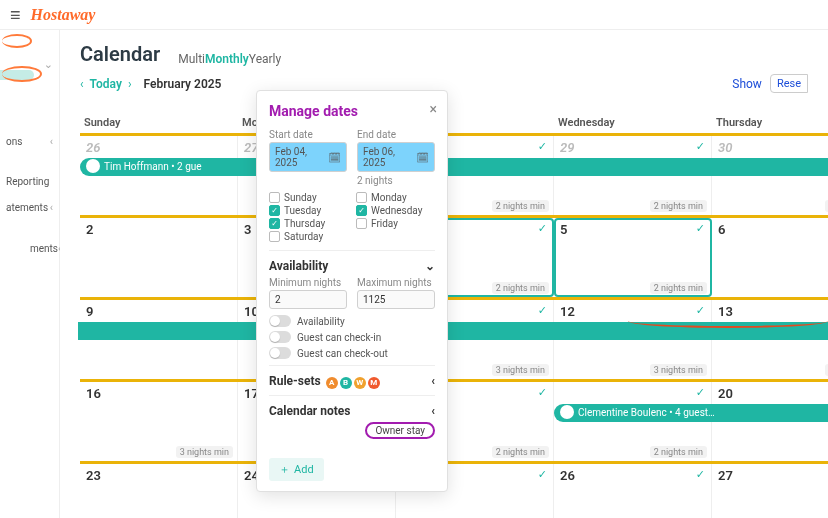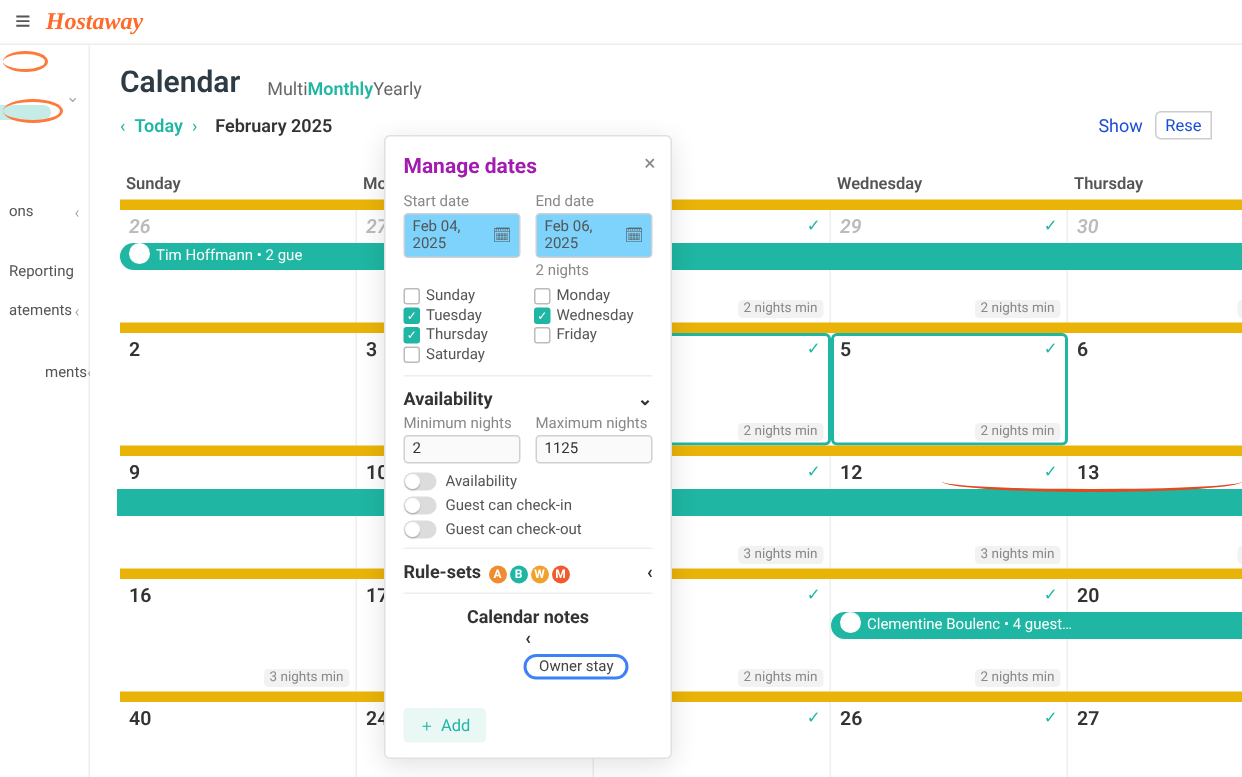--- a/index.html
+++ b/index.html
@@ -20,21 +20,21 @@
   .view-tabs span.active { color:#1fb6a3; font-weight:600; }
   .sub-bar { display:flex; align-items:center; justify-content:space-between; padding: 4px 20px 8px 20px; font-size:12px; color:#333; }
   .sub-left { display:flex; align-items:center; gap:6px; }
   .today-link { color:#1fb6a3; font-weight:600; cursor:pointer; }
   .month-label { font-weight:600; margin-left:6px; }
   .sub-right { display:flex; align-items:center; gap:8px; color:#1d4ed8; }
   .sub-right .rese { border:1px solid #ccc; border-radius:4px 0 0 4px; padding:2px 6px; font-size:11px; }
   .grid { position:absolute; left:20px; right:0; top:86px; bottom:0; }
   .day-headers { display:grid; grid-template-columns: repeat(5, 158px); font-size:11px; color:#555; font-weight:600; padding-bottom:4px; }
   .day-headers > div { padding-left:4px; }
-  .week { display:grid; grid-template-columns: repeat(5, 158px); height:82px; border-top:7px solid #eab308; position:relative; }
+  .week { display:grid; grid-template-columns: repeat(5, 158px); height:82px; border-top:3px solid #eab308; position:relative; }
   .cell { border-right:1px solid #eee; position:relative; padding:4px 6px; }
   .cell .num { font-size:13px; color:#333; font-weight:600; }
   .cell .num.fade { color:#bbb; font-style:italic; }
   .cell .check { position:absolute; top:4px; right:6px; color:#1fb6a3; font-size:11px; }
   .cell .badge { position:absolute; bottom:3px; right:4px; font-size:9px; color:#888; background:#f2f2f2; border-radius:3px; padding:1px 4px; }
   .booking { position:absolute; left:0; right:-2px; top:22px; height:18px; background:#1fb6a3; color:#fff; font-size:10px; line-height:18px; padding-left:6px; border-radius:9px 0 0 9px; white-space:nowrap; overflow:hidden; z-index:1; }
   .booking.cont { border-radius:0; left:-2px; }
   .booking .avatar { width:14px; height:14px; background:#fff; border-radius:50%; display:inline-block; vertical-align:middle; margin-right:4px; position:relative; top:-1px; }
   .sel-cell { outline:2px solid #1fb6a3; outline-offset:-2px; border-radius:4px; }
   .panel { position:absolute; left:196px; top:60px; width:192px; background:#fff; border:1px solid #e0e0e0; box-shadow:0 4px 18px rgba(0,0,0,.12); border-radius:4px; z-index:10; font-size:11px; color:#333; padding:12px 12px 10px 12px; }
@@ -48,21 +48,21 @@
   .panel .checks { display:grid; grid-template-columns:1fr 1fr; gap:2px 8px; font-size:10px; margin-bottom:8px; }
   .panel .chk { display:flex; align-items:center; gap:4px; color:#555; }
   .panel .chk .box { width:11px; height:11px; border:1px solid #bbb; border-radius:2px; display:flex; align-items:center; justify-content:center; font-size:8px; color:#fff; }
   .panel .chk .box.on { background:#1fb6a3; border-color:#1fb6a3; }
   .panel .sect-head { font-weight:700; font-size:12px; margin:6px 0 4px 0; display:flex; justify-content:space-between; align-items:center; border-top:1px solid #eee; padding-top:8px; }
   .panel .num-in { border:1px solid #d0d0d0; border-radius:3px; padding:3px 5px; font-size:10px; background:#fafafa; }
   .panel .toggle-row { display:flex; align-items:center; gap:6px; font-size:10px; color:#555; margin:4px 0; }
   .panel .toggle { width:22px; height:12px; background:#dcdcdc; border-radius:6px; position:relative; }
   .panel .toggle::after { content:""; position:absolute; width:10px; height:10px; background:#fff; border-radius:50%; top:1px; left:1px; box-shadow:0 1px 1px rgba(0,0,0,.2); }
   .panel .chip { display:inline-flex; width:12px; height:12px; border-radius:50%; color:#fff; align-items:center; justify-content:center; font-size:8px; font-weight:bold; margin-left:2px; }
-  .panel .note-tag { font-size:10px; color:#444; border:2px solid #3b82f6; border-radius:12px; padding:1px 8px; position:absolute; right:16px; }
+  .panel .note-tag { font-size:10px; color:#444; border:2px solid #a21caf; border-radius:12px; padding:1px 8px; position:absolute; right:0; }
   .panel .add-btn { margin-top:18px; background:#e9f7f5; color:#1fb6a3; border:none; border-radius:3px; padding:4px 10px; font-size:11px; display:inline-flex; align-items:center; gap:4px; }
   .scribble { position:absolute; height:14px; border-bottom:2px solid #e24a20; border-radius:0 0 50% 50%; pointer-events:none; z-index:5; right:0; }
 </style>
 </head>
 <body>
 
 <div class="top-bar">
   <span class="hamburger">≡</span>
   <span class="brand">Hostaway</span>
 </div>
@@ -207,21 +207,21 @@
           <div class="check">✓</div>
           <div class="badge">2 nights min</div>
           <div class="booking" style="right: -160px;"><span class="avatar"></span>Clementine Boulenc • 4 guest…</div>
         </div>
         <div class="cell">
           <div class="num">20</div>
         </div>
       </div>
       <div class="week">
         <div class="cell">
-          <div class="num">40</div>
+          <div class="num">23</div>
         </div>
         <div class="cell">
           <div class="num">24</div>
           <div class="check">✓</div>
         </div>
         <div class="cell">
           <div class="num">25</div>
           <div class="check">✓</div>
         </div>
         <div class="cell">
@@ -309,21 +309,21 @@
         </div>
         <div class="toggle-row">
           <span class="toggle"></span>
           <span>Guest can check-out</span>
         </div>
       </div>
     <div class="sect-head">
       <span><span>Rule-sets</span> <span id="chips"><span class="chip" style="background: rgb(240, 140, 46);">A</span><span class="chip" style="background: rgb(31, 182, 163);">B</span><span class="chip" style="background: rgb(240, 161, 46);">W</span><span class="chip" style="background: rgb(240, 90, 46);">M</span></span></span>
       <span>‹</span>
     </div>
-    <div class="sect-head" style="position:relative;flex-direction:column;">
+    <div class="sect-head" style="position:relative;">
       <span>Calendar notes</span>
       <span>‹</span>
     </div>
     <div style="position:relative;height:18px;">
       <span class="note-tag">Owner stay</span>
     </div>
     <button class="add-btn">＋ <span>Add</span></button>
   </div>
 
   <div class="scribble" style="top:284px; width:200px;"></div>

